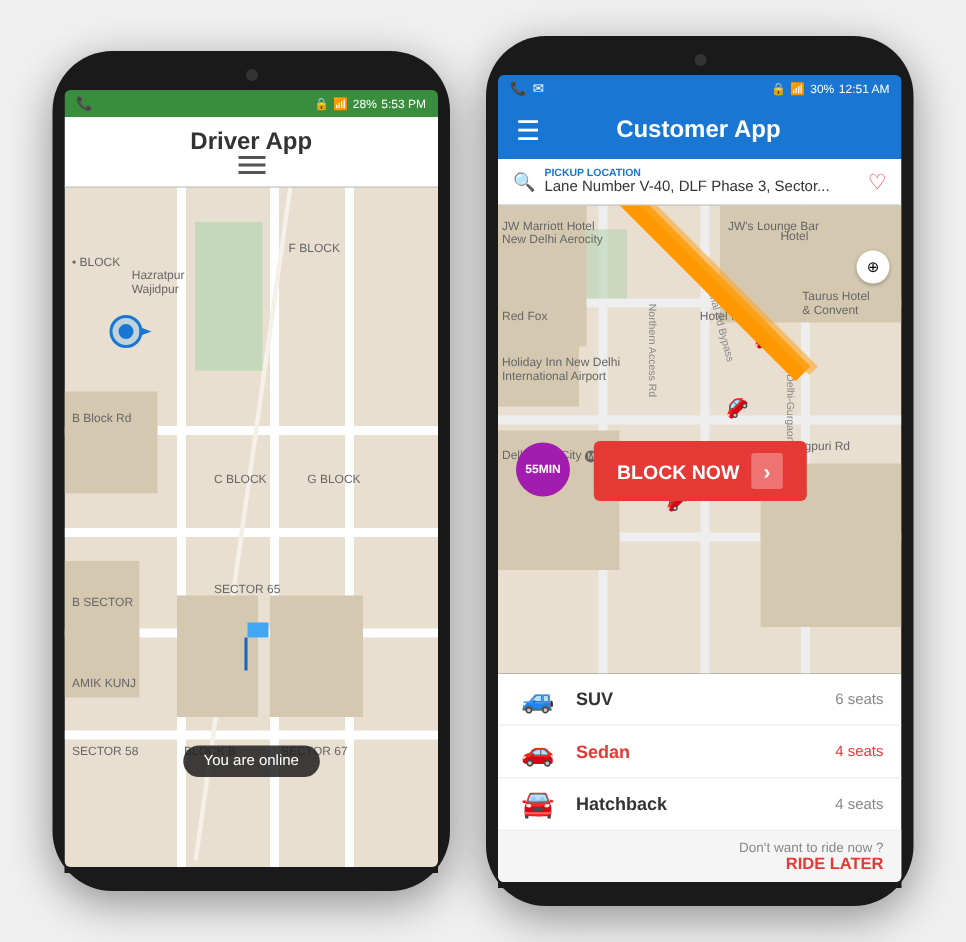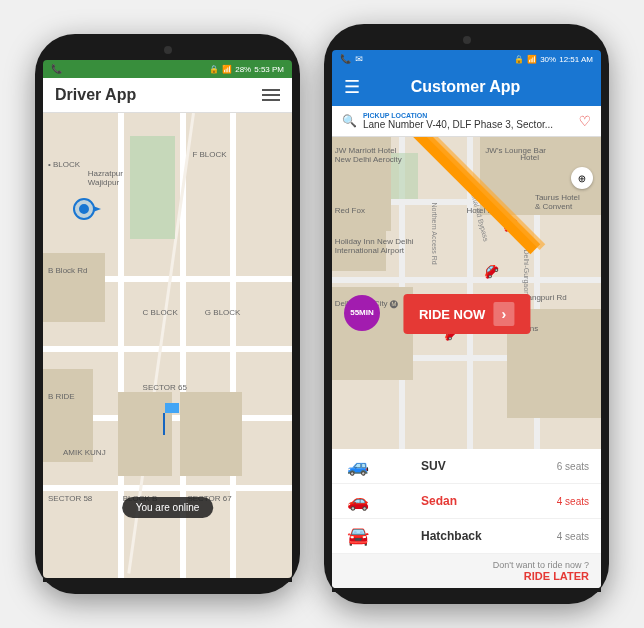--- a/index.html
+++ b/index.html
@@ -84,20 +84,21 @@
     }
 
     
     .app-bar-driver {
       background: white;
       padding: 8px 12px;
       display: flex;
       justify-content: space-between;
       align-items: center;
       border-bottom: 1px solid #ddd;
+      flex-direction: column;
     }
 
     .app-bar-driver .title {
       font-size: 16px;
       font-weight: bold;
       color: #333;
     }
 
     .hamburger-icon {
       display: flex;
@@ -320,21 +321,20 @@
       font-size: 18px;
       width: 30px;
       text-align: center;
     }
 
     .vehicle-name {
       font-size: 12px;
       font-weight: bold;
       color: #333;
       flex: 1;
-      margin-left: 37px;
     }
 
     .vehicle-seats {
       font-size: 10px;
       color: #888;
     }
 
     .vehicle-name.sedan {
       color: #e53935;
     }
@@ -431,25 +431,25 @@
       <div class="block-tan" style="position:absolute;top:55%;left:0;width:20%;height:20%;"></div>
       <div class="block-tan" style="position:absolute;top:60%;left:30%;width:22%;height:18%;"></div>
       <div class="block-tan" style="position:absolute;top:60%;left:55%;width:25%;height:18%;"></div>
 
       <div class="map-label" style="top:12%;left:18%;">Hazratpur<br>Wajidpur</div>
       <div class="map-label" style="top:58%;left:40%;">SECTOR 65</div>
       <div class="map-label" style="top:8%;left:60%;">F BLOCK</div>
       <div class="map-label" style="top:42%;left:40%;">C BLOCK</div>
       <div class="map-label" style="top:42%;left:65%;">G BLOCK</div>
       <div class="map-label" style="top:33%;left:2%;">B Block Rd</div>
-      <div class="map-label" style="top:72%;left:2%;margin-left:15px;">AMIK KUNJ</div>
+      <div class="map-label" style="top:72%;left:2%;">AMIK KUNJ</div>
       <div class="map-label" style="top:82%;left:2%;">SECTOR 58</div>
       <div class="map-label" style="top:82%;left:32%;">BLOCK B</div>
       <div class="map-label" style="top:82%;left:58%;">SECTOR 67</div>
-      <div class="map-label" style="top:60%;left:2%;">B RIDE</div>
+      <div class="map-label" style="top:60%;left:2%;">B SECTOR</div>
       <div class="map-label" style="top:10%;left:2%;">• BLOCK</div>
 
       <div class="gps-marker">
         <div style="width:22px;height:22px;border:2px solid #1976d2;border-radius:50%;background:rgba(100,181,246,0.3);position:absolute;top:0;left:0;"></div>
         <div style="width:10px;height:10px;border:2px solid #1976d2;border-radius:50%;background:#1976d2;position:absolute;top:6px;left:6px;"></div>
 
         <div style="position:absolute;top:8px;left:20px;width:0;height:0;border-top:3px solid transparent;border-bottom:3px solid transparent;border-left:8px solid #1976d2;"></div>
       </div>
 
       <div class="flag-marker">
@@ -536,21 +536,21 @@
       <div class="compass-btn">⊕</div>
 
       <div class="map-label" style="top:60%;left:53%;">Hotel Le-Seasons</div>
 
       <div class="time-badge">
         <span>55</span>
         <span>MIN</span>
       </div>
 
       <div class="ride-now-btn">
-        <span>RIDE NOW</span>
+        <span>BLOCK NOW</span>
         <span class="ride-now-arrow">›</span>
       </div>
     </div>
 
     <div class="vehicle-panel">
       <div class="vehicle-row">
         <span class="vehicle-icon">🚙</span>
         <span class="vehicle-name">SUV</span>
         <span class="vehicle-seats">6 seats</span>
       </div>

